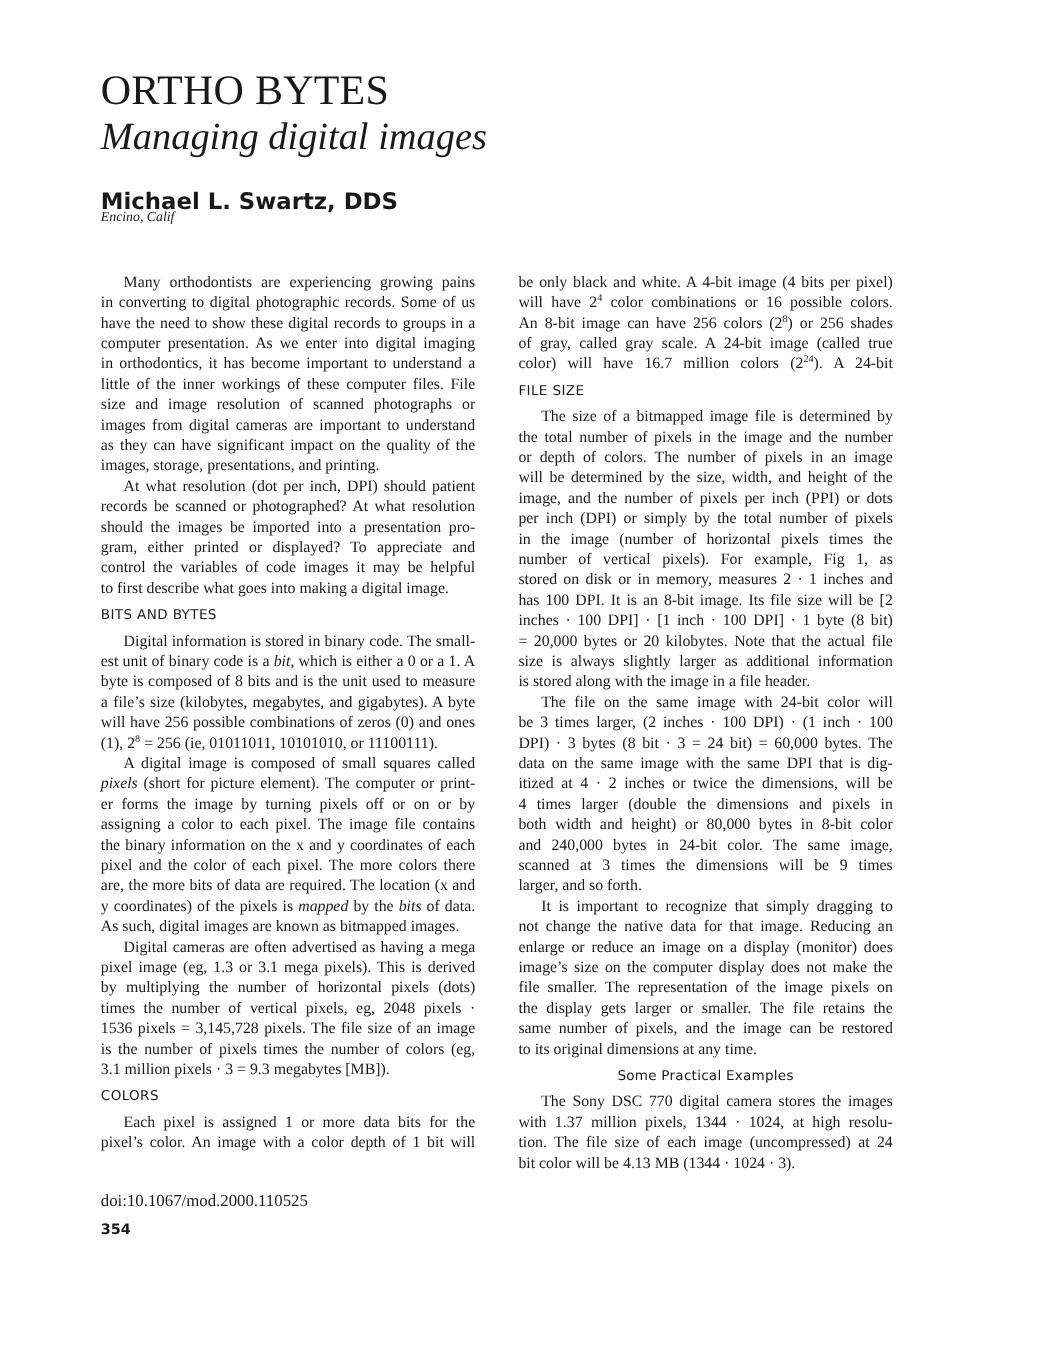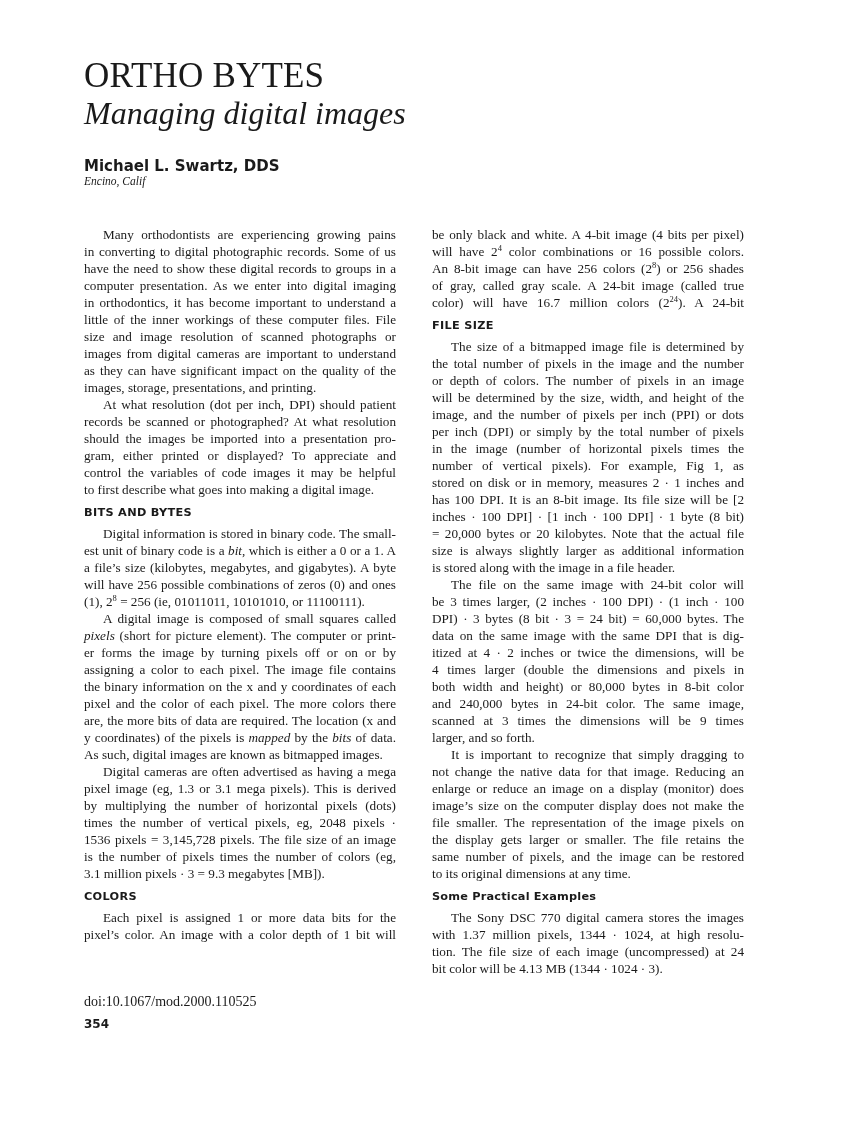--- a/index.html
+++ b/index.html
@@ -1,28 +1,28 @@
 <!DOCTYPE html>
 <html><head>
 <meta charset="utf-8">
 <style>
   html, body { margin: 0; padding: 0; background: #ffffff; }
   body { width: 866px; height: 1122px; position: relative; overflow: hidden; color: #1a1a1a; }
   .abs { position: absolute; }
   .title { left: 84px; top: 56px; font-family: "Liberation Serif", serif; font-size: 35px; letter-spacing: 0.2px; white-space: nowrap; }
   .subtitle { left: 84px; top: 95px; font-family: "Liberation Serif", serif; font-style: italic; font-size: 32px; white-space: nowrap; }
-  .author { left: 84px; top: 157px; font-family: "DejaVu Sans", sans-serif; font-weight: bold; font-size: 15px; white-space: nowrap; }
+  .author { left: 84px; top: 157px; font-family: "DejaVu Sans", sans-serif; font-weight: bold; font-size: 19px; white-space: nowrap; }
   .affil { left: 84px; top: 175px; font-family: "Liberation Serif", serif; font-style: italic; font-size: 11.5px; white-space: nowrap; }
   .col { position: absolute; width: 312px; font-family: "Liberation Serif", serif; font-size: 13.2px; line-height: 17px; }
   .col-left { left: 84px; top: 226px; }
   .col-right { left: 432px; top: 226px; }
   .ln { display: block; height: 17px; white-space: nowrap; text-align: justify; text-align-last: justify; overflow: visible; }
   .ln.last { text-align-last: left; }
   .ln.ind { padding-left: 19px; }
-  .head { display: block; font-family: "DejaVu Sans", sans-serif; font-weight: bold; font-size: 11.3px; letter-spacing: 0.3px; height: 17px; line-height: 17px; }
+  .head { display: block; font-family: "DejaVu Sans", sans-serif; font-weight: normal; font-size: 11.3px; letter-spacing: 0.3px; height: 17px; line-height: 17px; }
   .gap { display: block; height: 6px; }
   .gap2 { display: block; height: 4px; }
   sup { font-size: 8.5px; line-height: 0; vertical-align: 5px; }
   i { font-style: italic; }
   .doi { left: 84px; top: 994px; font-family: "Liberation Serif", serif; font-size: 14px; white-space: nowrap; }
   .pageno { left: 84px; top: 1017px; font-family: "DejaVu Sans", sans-serif; font-weight: bold; font-size: 12px; white-space: nowrap; }
 </style>
 </head>
 <body>
 
@@ -51,20 +51,21 @@
     <span class="ln">gram, either printed or displayed? To appreciate and</span>
     <span class="ln">control the variables of code images it may be helpful</span>
     <span class="ln last">to first describe what goes into making a digital image.</span>
   </div>
   <span class="gap"></span>
   <span class="head">BITS AND BYTES</span>
   <span class="gap2"></span>
   <div>
     <span class="ln ind">Digital information is stored in binary code. The small-</span>
     <span class="ln"><span>est unit of binary code is a </span><i>bit</i><span>, which is either a 0 or a 1. A</span></span>
+    <span class="ln">byte is composed of 8 bits and is the unit used to measure</span>
     <span class="ln">a file’s size (kilobytes, megabytes, and gigabytes). A byte</span>
     <span class="ln">will have 256 possible combinations of zeros (0) and ones</span>
     <span class="ln last"><span>(1), 2</span><sup>8</sup><span> = 256 (ie, 01011011, 10101010, or 11100111).</span></span>
   </div>
   <div>
     <span class="ln ind">A digital image is composed of small squares called</span>
     <span class="ln"><i>pixels</i><span> (short for picture element). The computer or print-</span></span>
     <span class="ln">er forms the image by turning pixels off or on or by</span>
     <span class="ln">assigning a color to each pixel. The image file contains</span>
     <span class="ln">the binary information on the x and y coordinates of each</span>
@@ -134,21 +135,21 @@
     <span class="ln ind">It is important to recognize that simply dragging to</span>
     <span class="ln">not change the native data for that image. Reducing an</span>
     <span class="ln">enlarge or reduce an image on a display (monitor) does</span>
     <span class="ln">image’s size on the computer display does not make the</span>
     <span class="ln">file smaller. The representation of the image pixels on</span>
     <span class="ln">the display gets larger or smaller. The file retains the</span>
     <span class="ln">same number of pixels, and the image can be restored</span>
     <span class="ln last">to its original dimensions at any time.</span>
   </div>
   <span class="gap"></span>
-  <span class="head" style="letter-spacing:0.2px;">Some Practical Examples</span>
+  <span class="head" style="letter-spacing:0.2px;text-align:center;">Some Practical Examples</span>
   <span class="gap2"></span>
   <div>
     <span class="ln ind">The Sony DSC 770 digital camera stores the images</span>
     <span class="ln">with 1.37 million pixels, 1344 ·  1024, at high resolu-</span>
     <span class="ln">tion. The file size of each image (uncompressed) at 24</span>
     <span class="ln last">bit color will be 4.13 MB (1344 ·  1024 ·  3).</span>
   </div>
 </div>
 
 <div class="abs doi">doi:10.1067/mod.2000.110525</div>

